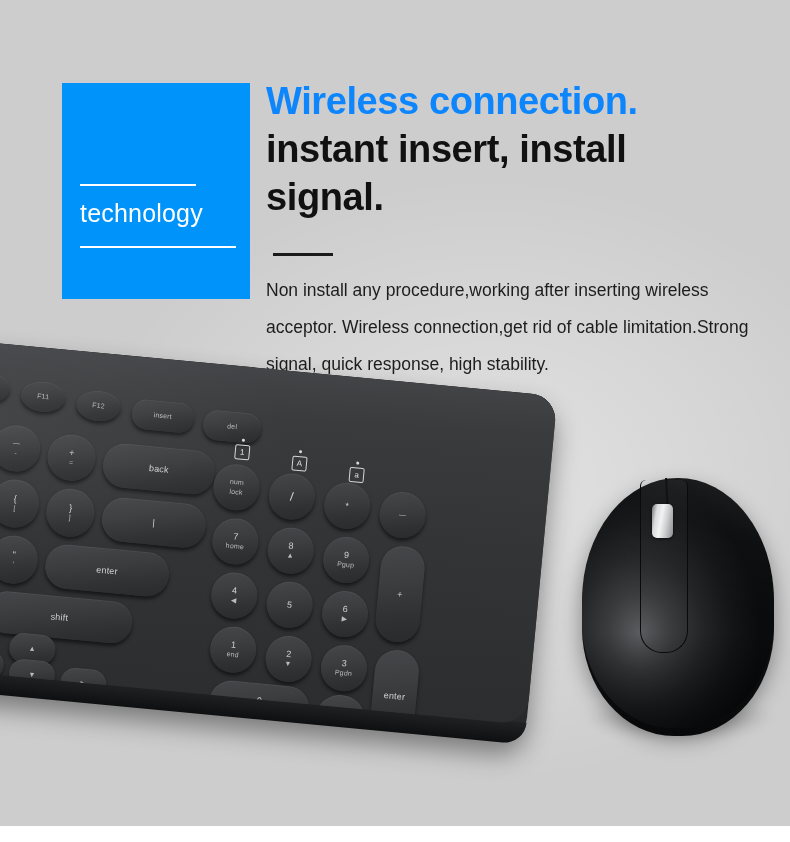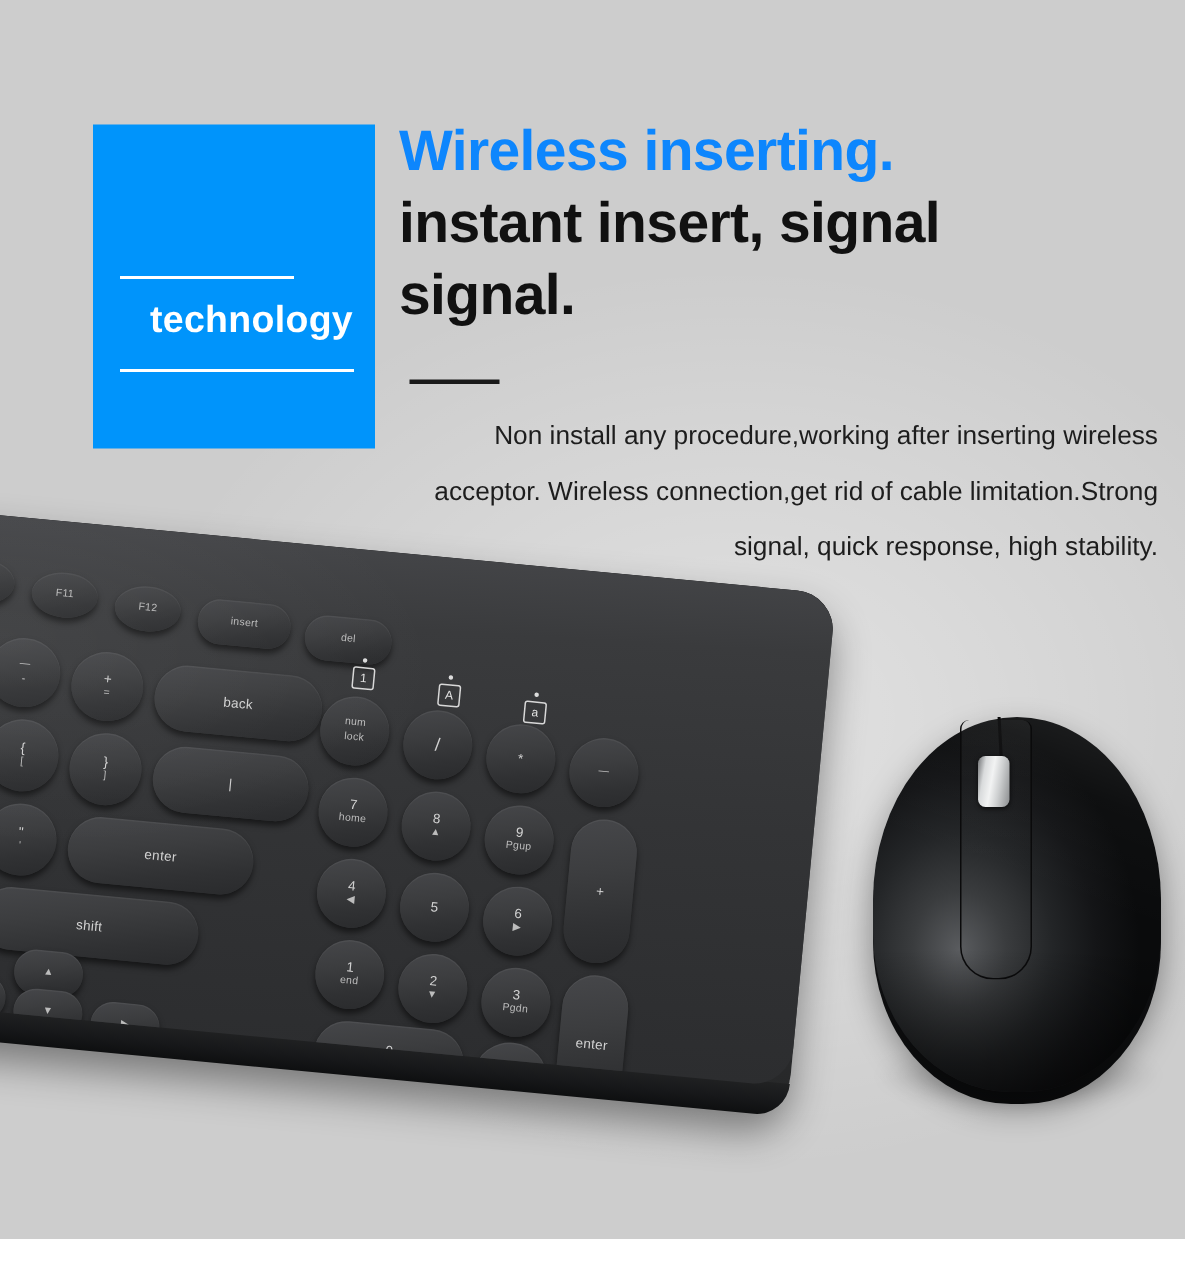--- a/index.html
+++ b/index.html
@@ -59,24 +59,23 @@
     position: absolute;
     left: 18px; top: 101px;
     width: 116px; height: 2px;
     background: #ffffff;
   }
   .badge-line2 {
     position: absolute;
     left: 18px; top: 116px;
     color: #ffffff;
     font-size: 25px;
-    font-weight: bold;
+    font-weight: normal;
     letter-spacing: 0.2px;
     white-space: nowrap;
-    margin-left: 20px;
   }
   .badge-rule-2 {
     position: absolute;
     left: 18px; top: 163px;
     width: 156px; height: 2px;
     background: #ffffff;
   }
 
   
   .headline {
@@ -119,21 +118,21 @@
     width: 60px; height: 3px;
     background: #1a1a1a;
   }
   .body-text {
     position: absolute;
     left: 266px; top: 272px;
     width: 506px;
     color: #1d1d1d;
     font-size: 17.5px;
     line-height: 37px;
-    text-align: right;
+    text-align: left;
   }
 
   
   .kb-wrap {
     position: absolute;
     left: -120px; top: 352px;
     width: 690px; height: 400px;
     transform: rotate(5.4deg);
     transform-origin: 30% 20%;
   }
@@ -286,22 +285,22 @@
   <div class="bg-glow"></div>
   <div class="bg-bottom-white"></div>
 
   <div class="badge">
     <div class="badge-rule-1"></div>
     <div class="badge-line2">technology</div>
     <div class="badge-rule-2"></div>
   </div>
 
   <div class="headline">
-    <span class="headline-l1">Wireless inserting.</span>
-    <span class="headline-l2">instant insert, signal</span>
+    <span class="headline-l1">Wireless connection.</span>
+    <span class="headline-l2">instant insert, install</span>
     <span class="headline-l3">signal.</span>
   </div>
 
   <div class="body-rule"></div>
   <div class="body-text">Non install any procedure,working after inserting wireless acceptor. Wireless connection,get rid of cable limitation.Strong signal, quick response, high stability.</div>
 
   <div class="kb-wrap">
     <div class="kb-body"></div>
     <div class="kb-edge"></div>
     <div class="kb-face">

